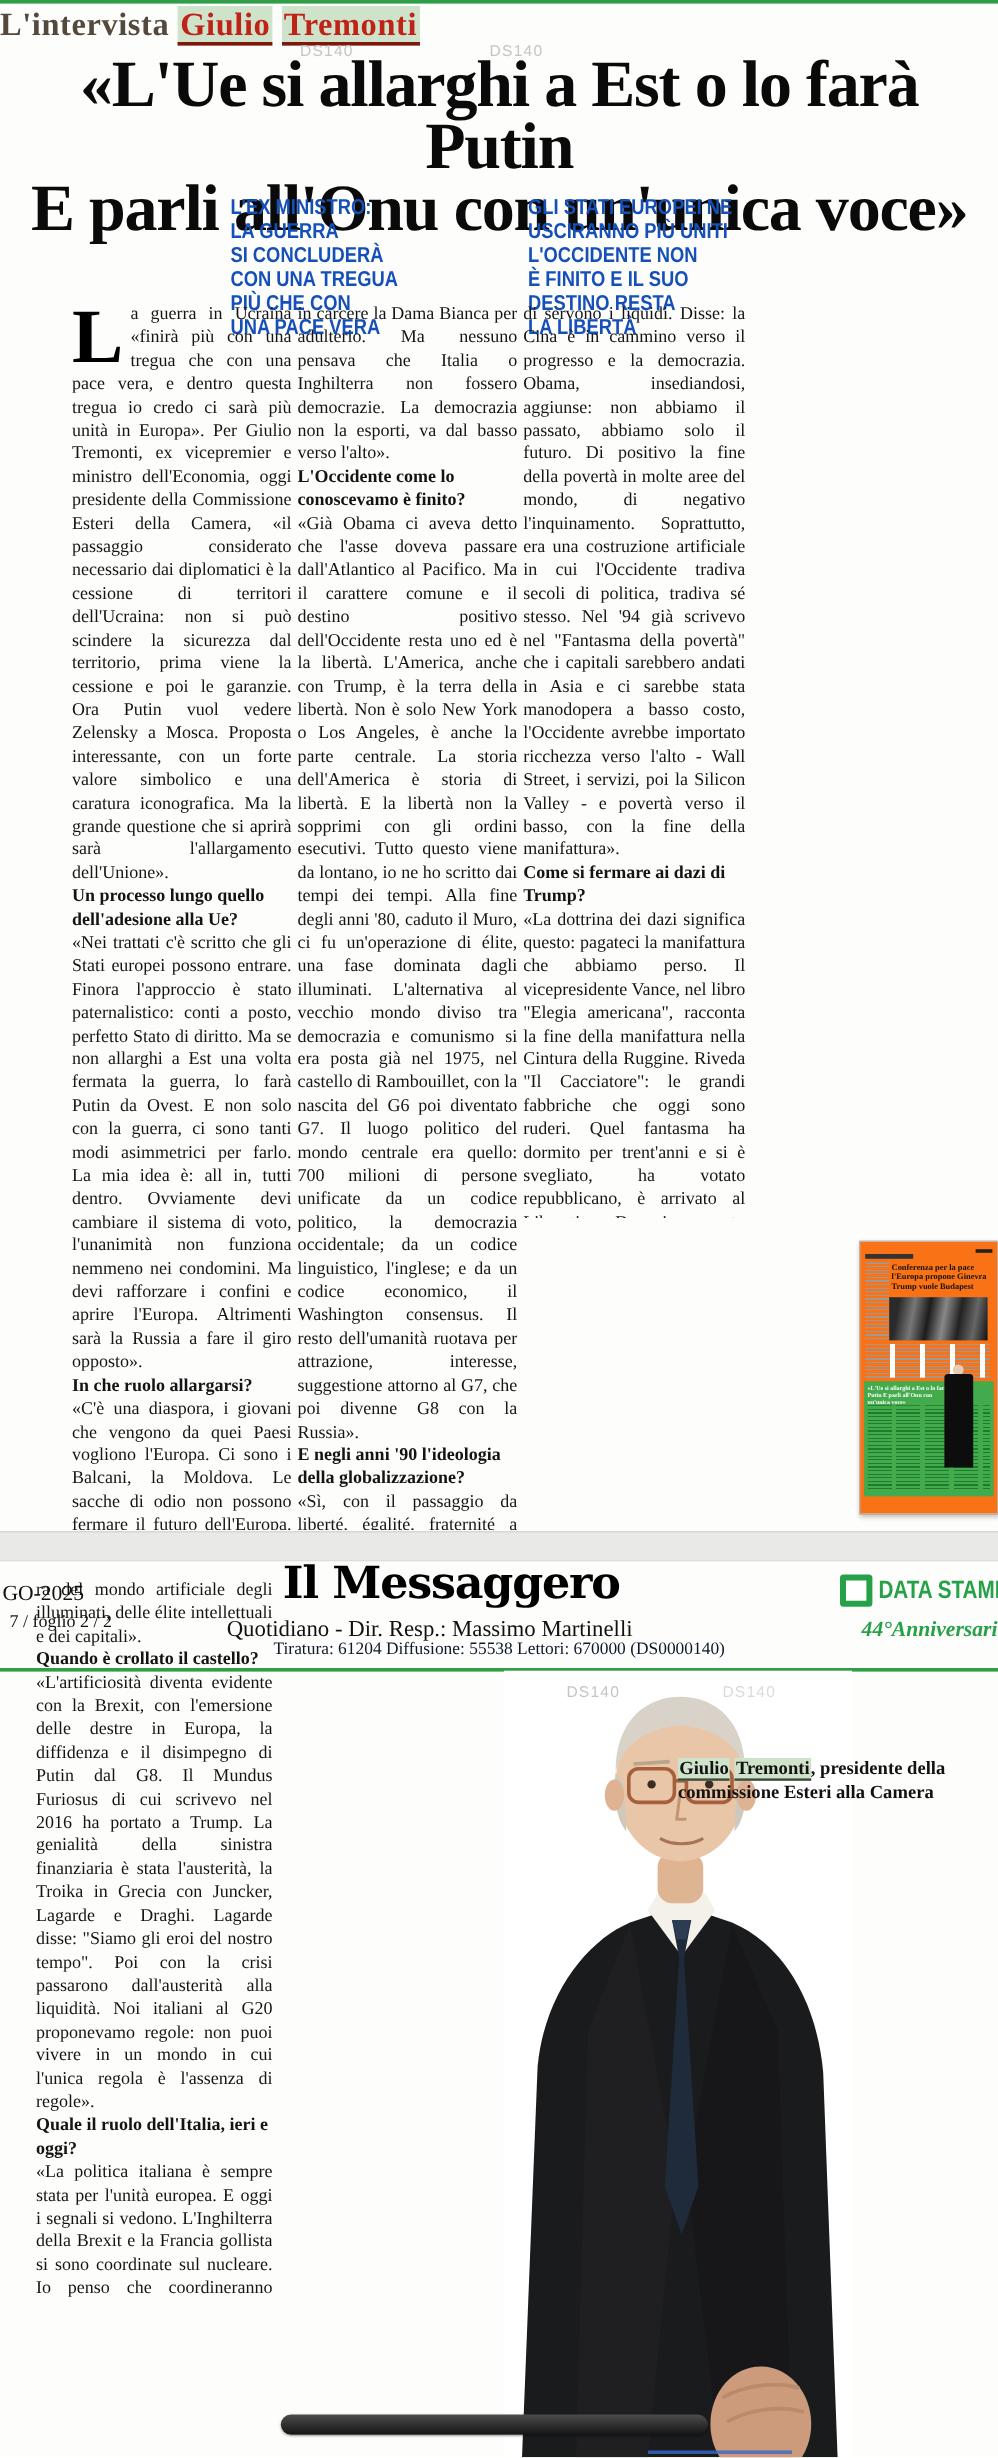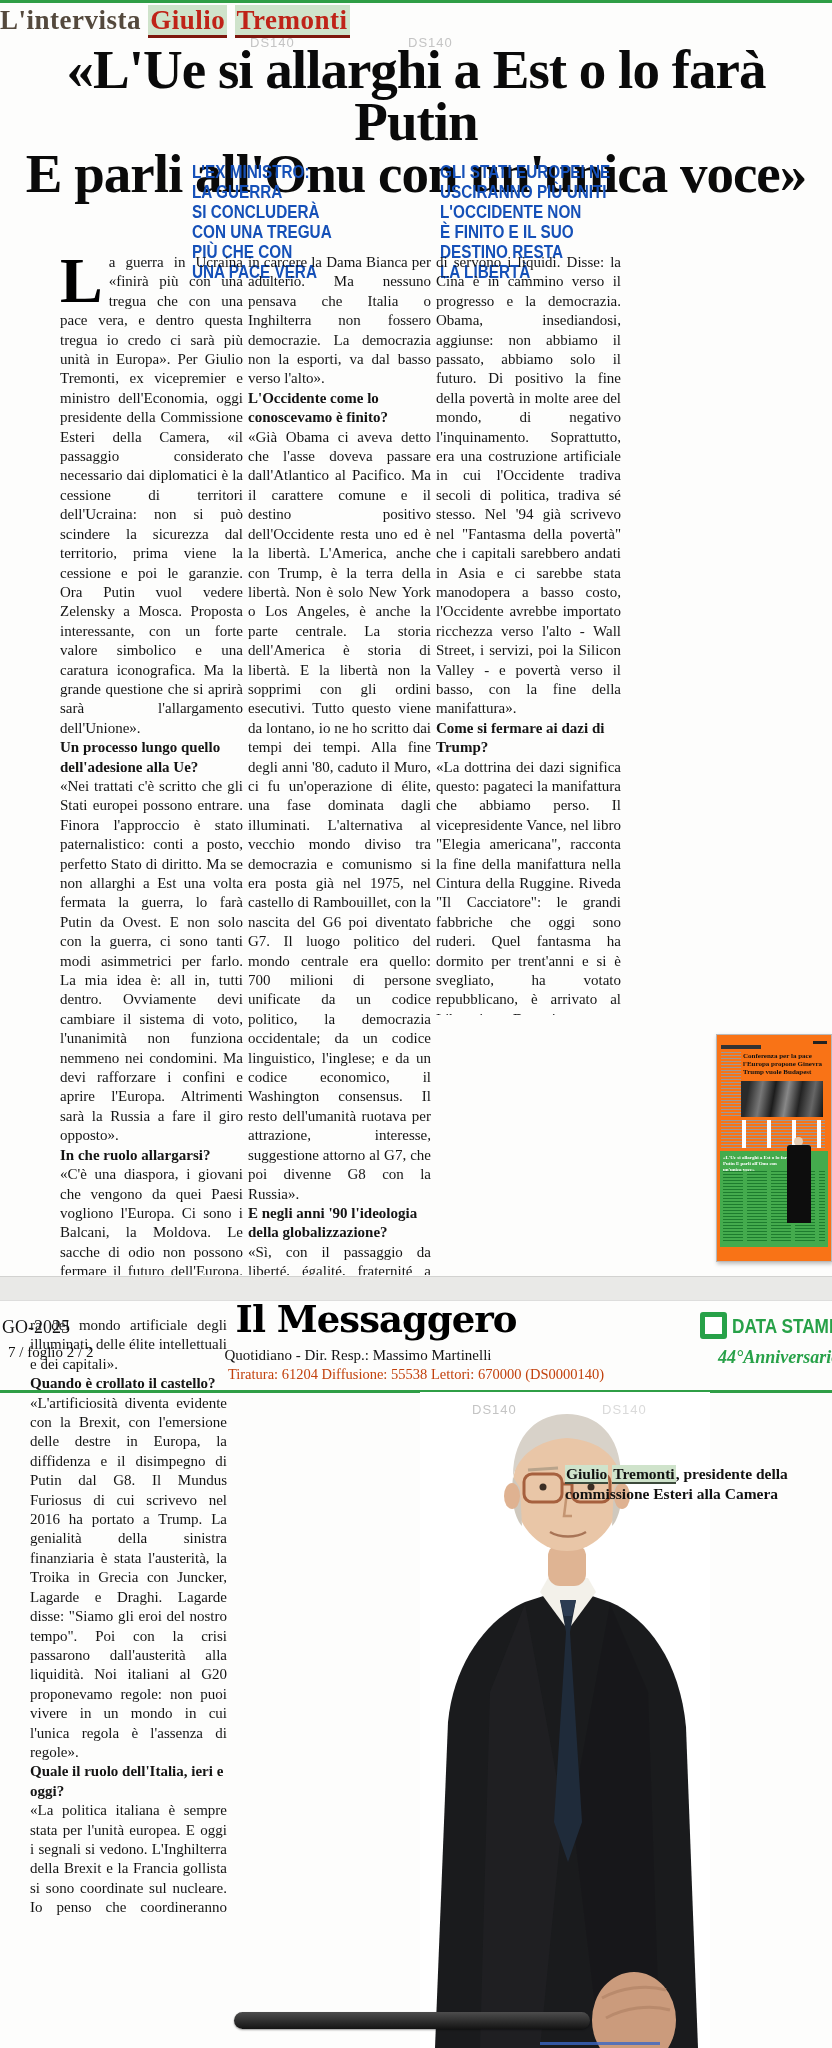--- a/index.html
+++ b/index.html
@@ -53,22 +53,22 @@
   #t-fig{position:absolute;left:66px;top:-14px;width:26px;height:86px;}
   #t-fig .fh{position:absolute;left:8px;top:0;width:9px;height:9px;border-radius:50%;background:#e6cdb4;}
   #t-fig .fb{position:absolute;left:1px;top:8px;width:24px;height:78px;background:#0d0d0d;border-radius:3px 3px 0 0;}
   
   #band{left:0;top:1276px;width:832px;height:23px;background:#e9e9e7;border-top:1px solid #d2d2d0;border-bottom:1px solid #dddddc;}
   
   #mh-prefix{left:2px;top:1317px;font-size:18px;color:#111;}
   #mh-folio{left:8px;top:1344px;font-size:15px;color:#111;}
   #mh-name{left:0;top:1297px;width:752px;text-align:center;font-family:"DejaVu Serif",serif;font-weight:bold;
            font-size:37px;letter-spacing:-1px;color:#000;}
-  #mh-sub1{left:0;top:1347px;width:716px;text-align:center;font-size:15px;color:#111;}
-  #mh-sub2{left:0;top:1366px;width:832px;text-align:center;font-size:14.5px;color:#c2410c;}
+  #mh-sub1{left:0;top:1347px;width:716px;text-align:center;font-size:19px;color:#111;}
+  #mh-sub2{left:0;top:1366px;width:832px;text-align:center;font-size:14.5px;color:#0f172a;}
   #ds-logo{left:700px;top:1312px;display:flex;align-items:center;gap:5px;}
   #ds-icon{width:17px;height:17px;border:5px solid #27a148;background:#fff;border-radius:3px;}
   #ds-text{font-family:"Liberation Sans",sans-serif;font-weight:bold;font-size:21px;color:#27a148;
            transform:scaleX(.82);transform-origin:left;white-space:nowrap;letter-spacing:0;}
   #ds-anniv{left:718px;top:1347px;font-size:18px;font-style:italic;color:#27a148;font-weight:bold;}
   
   #caption{left:565px;top:1464px;width:252px;font-size:15.5px;font-weight:bold;line-height:20px;color:#111;}
   .cap-hl{background:#cfe3cb;border-bottom:2px solid #3c4a3c;padding:0 1px;}
   
   #portrait{left:420px;top:1392px;width:290px;height:656px;}

